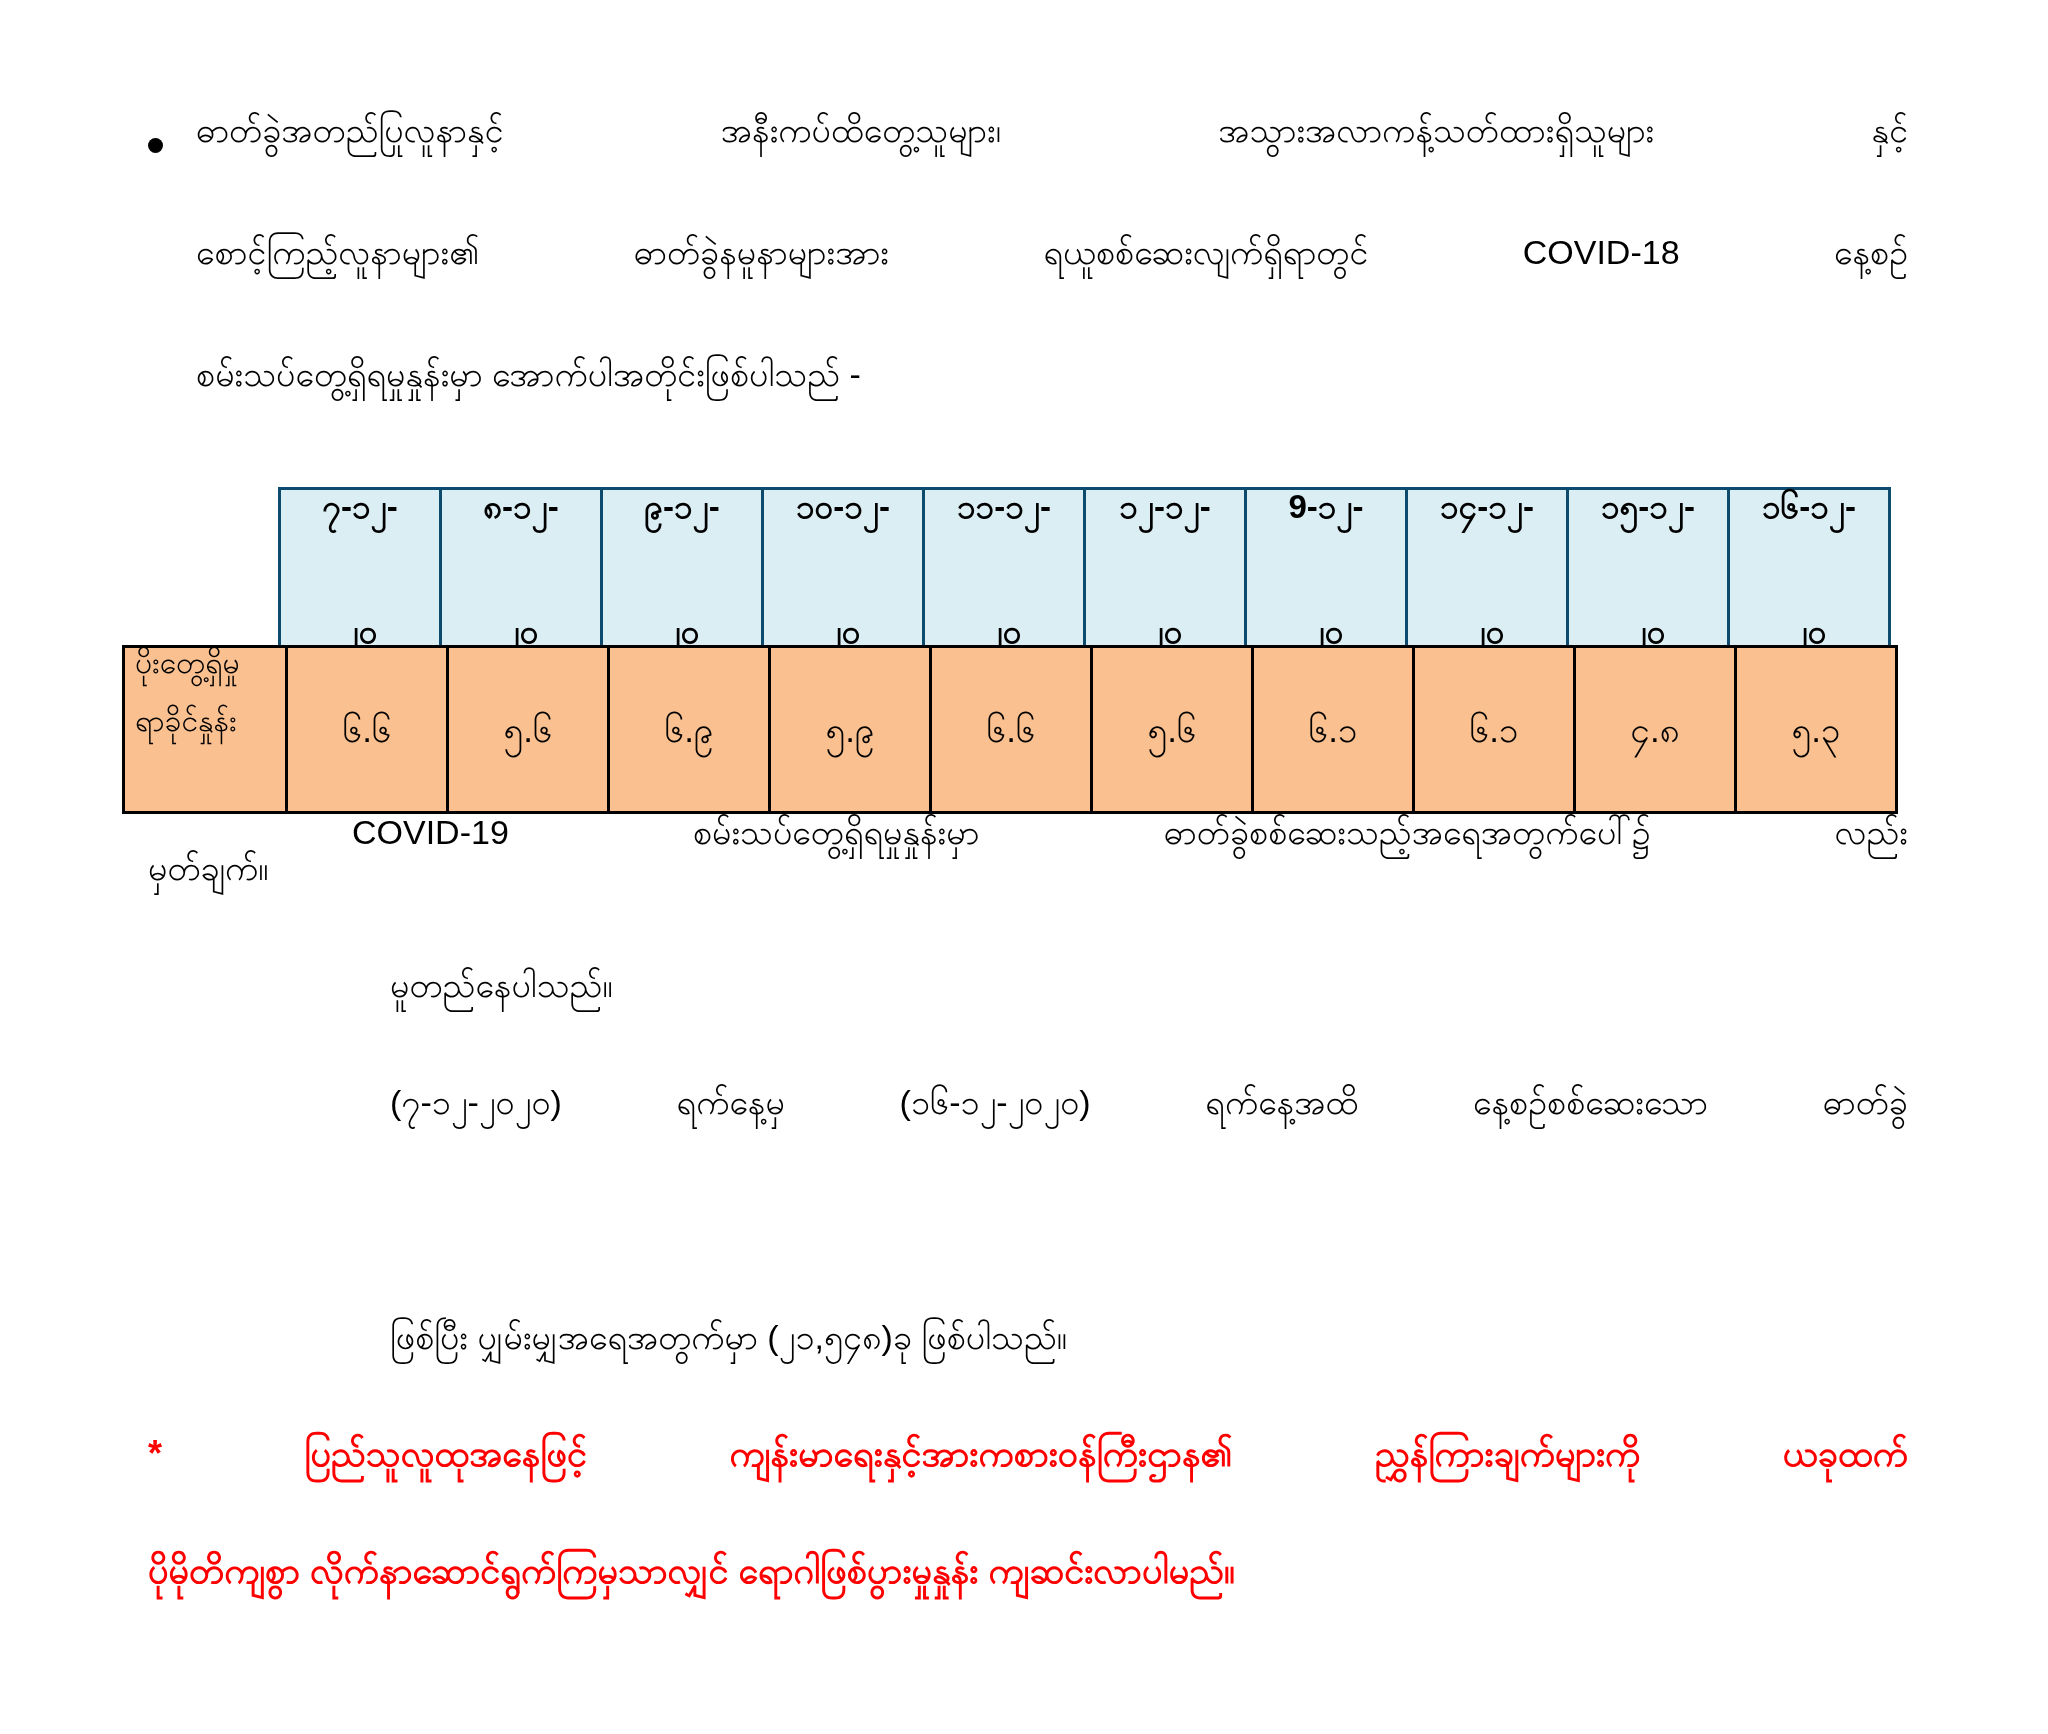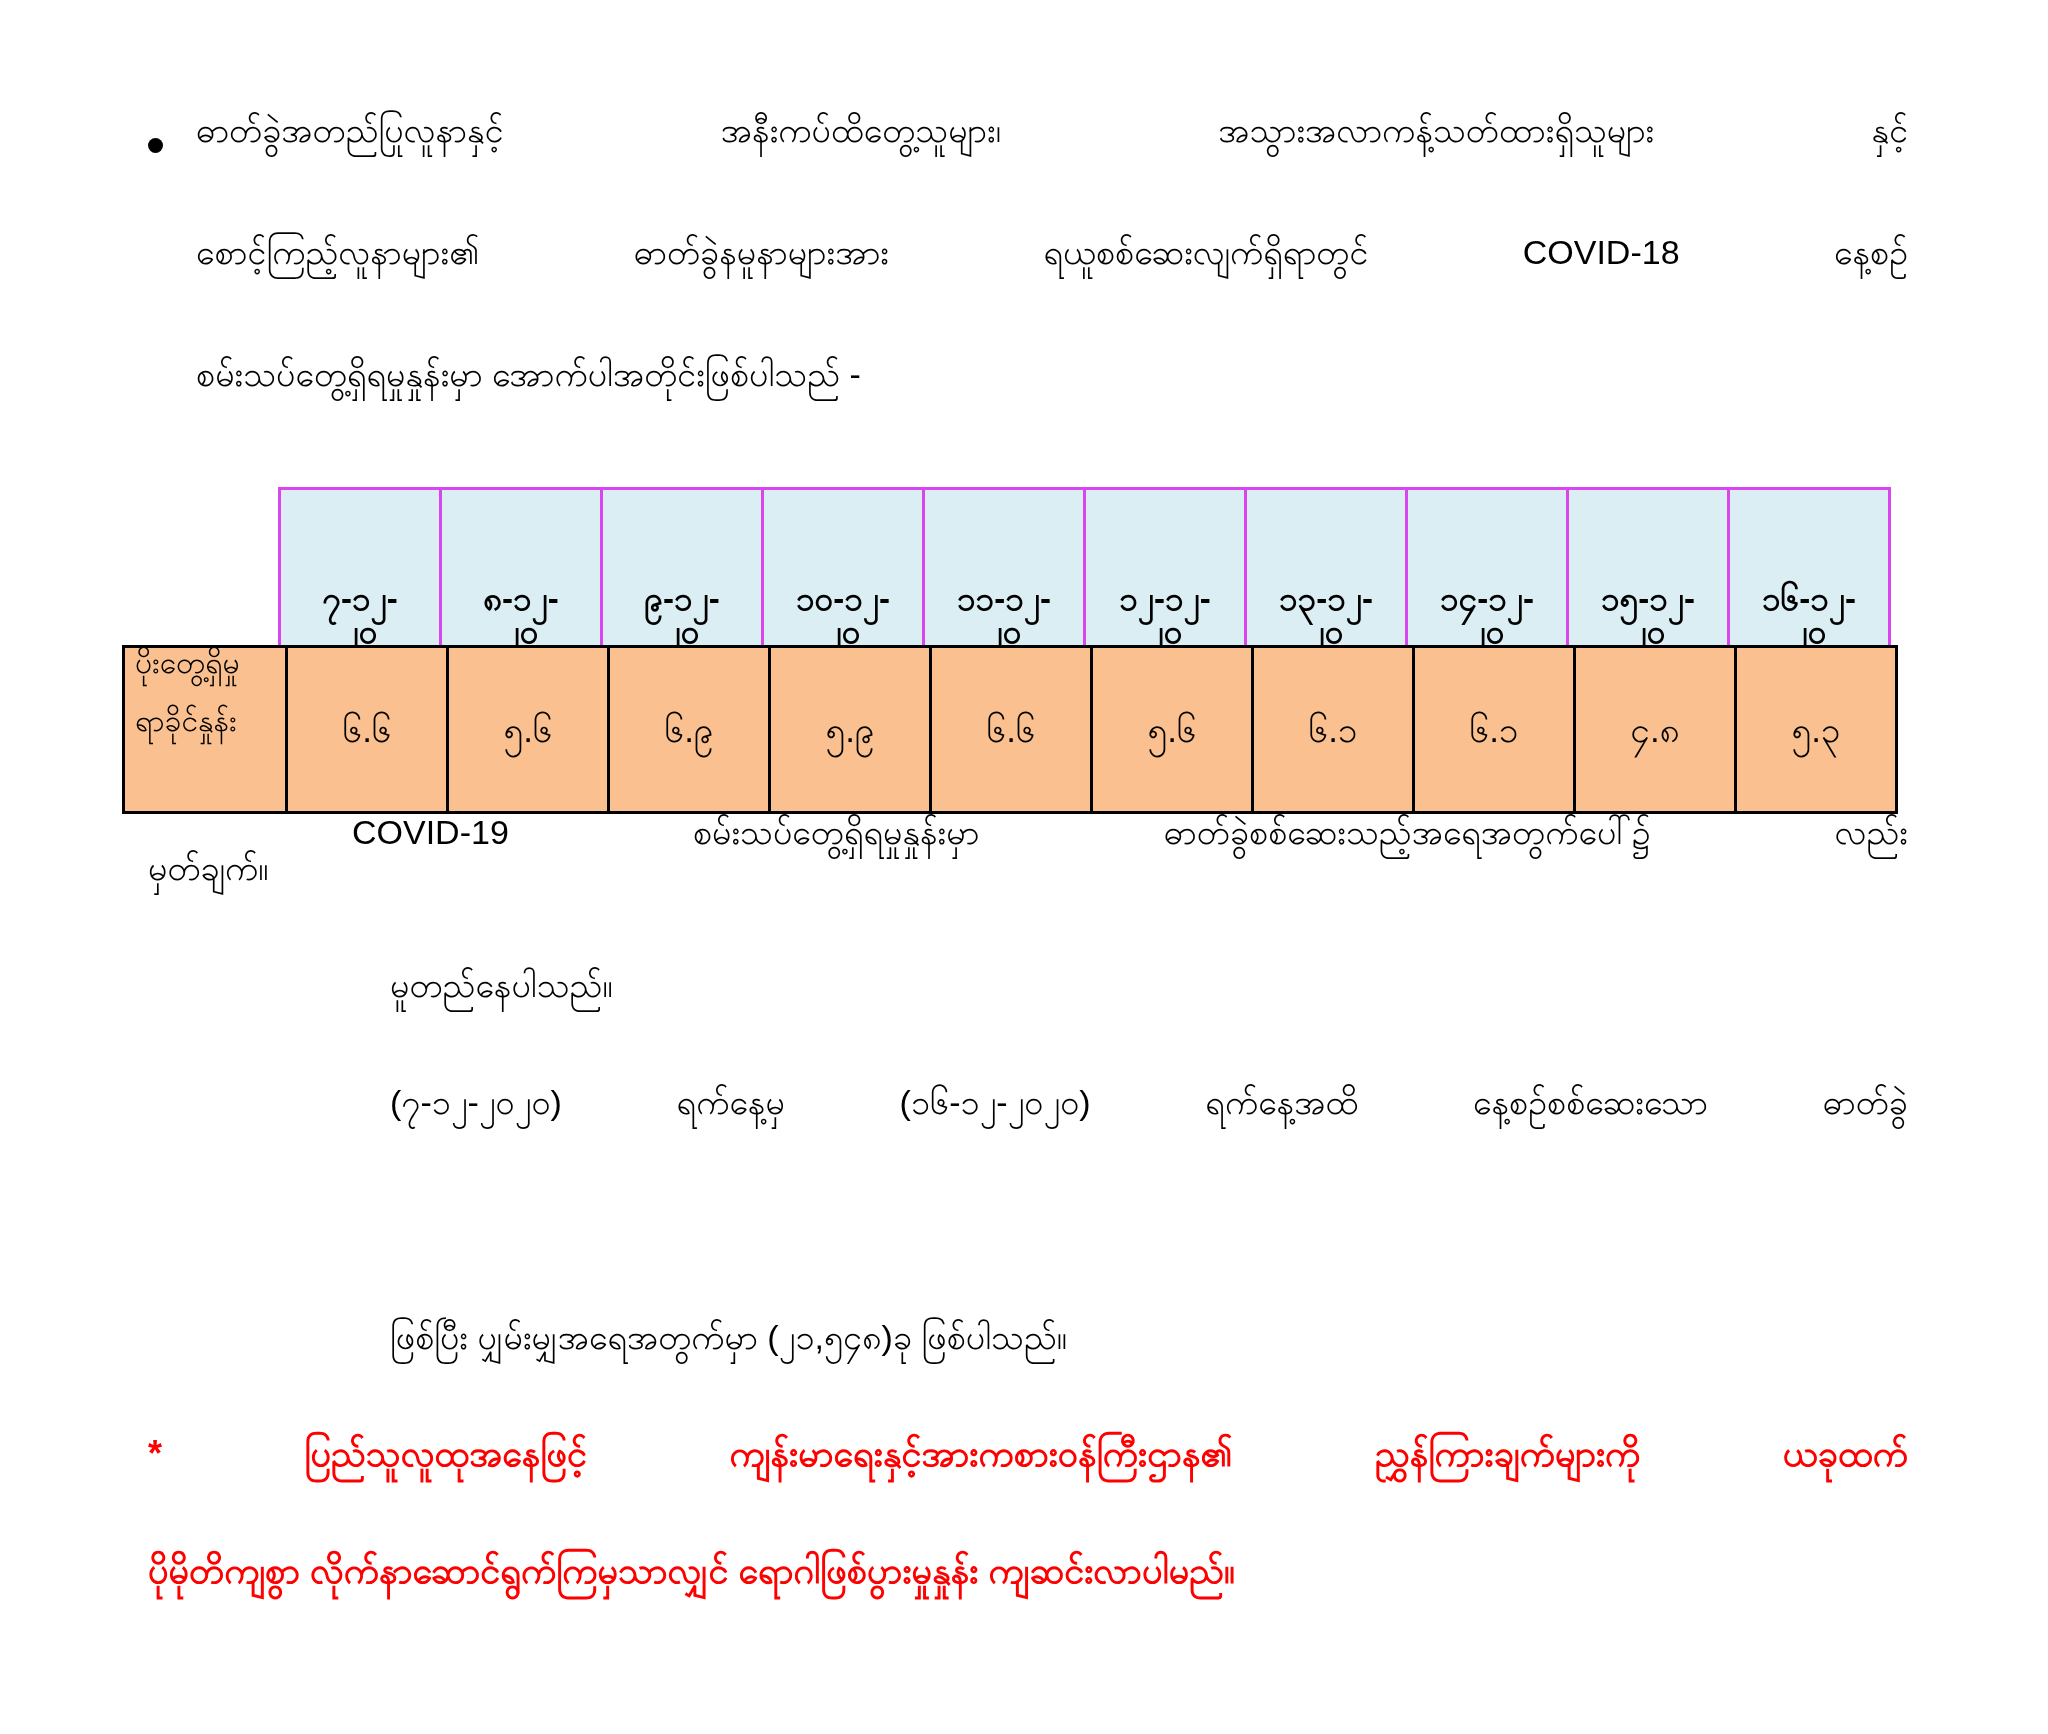--- a/index.html
+++ b/index.html
@@ -22,23 +22,23 @@
   .p2{left:196px;top:220px;width:1712px;}
   .p3{left:196px;top:342px;width:1712px;}
 
   
   .thead-row{
     position:absolute;left:278px;top:487px;height:158px;display:flex;
   }
   .hcell{
     width:158px;height:100%;
     background:var(--header-bg,#daeef3);
-    border:3px solid #d946ef;margin-left:-3px;
+    border:3px solid #0c4a6e;margin-left:-3px;
     box-sizing:content-box;
-    display:flex;flex-direction:column;justify-content:flex-end;align-items:center;
+    display:flex;flex-direction:column;justify-content:space-between;align-items:center;
     font-size:33px;font-weight:bold;line-height:1;
   }
   .hcell:first-child{margin-left:0;}
   .tbody-row{
     position:absolute;left:122px;top:645px;height:163px;display:flex;
   }
   .lcell{
     width:150px;height:100%;
     background:var(--row-bg,#fac08f);
     border:3px solid #000;
@@ -95,21 +95,21 @@
     </div>
     <div class="hcell">
       <span>၁၁-၁၂-</span>
       <span>၂၀</span>
     </div>
     <div class="hcell">
       <span>၁၂-၁၂-</span>
       <span>၂၀</span>
     </div>
     <div class="hcell">
-      <span>၁၃-၁၂-</span>
+      <span>9-၁၂-</span>
       <span>၂၀</span>
     </div>
     <div class="hcell">
       <span>၁၄-၁၂-</span>
       <span>၂၀</span>
     </div>
     <div class="hcell">
       <span>၁၅-၁၂-</span>
       <span>၂၀</span>
     </div>

